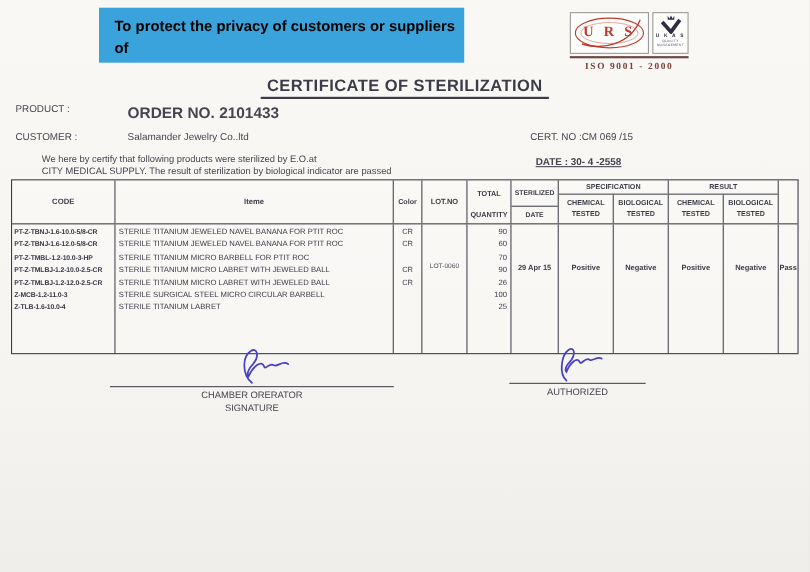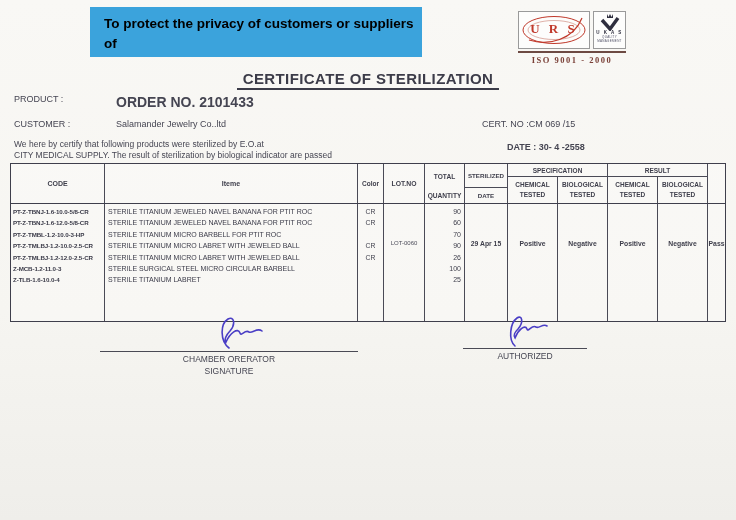--- a/index.html
+++ b/index.html
@@ -25,21 +25,21 @@
   .ukas-sub{font-size:3px;color:#55556a;letter-spacing:.3px;line-height:1.2;}
   .iso-label{margin-top:2px;font-size:8.5px;font-weight:bold;letter-spacing:1.5px;color:#7a4038;
              font-family:"Liberation Serif",serif;}
 
   
   .title{position:absolute;top:70px;left:0;width:100%;text-align:center;}
   .title span{font-size:15px;font-weight:bold;letter-spacing:.4px;color:#3c3c49;
               border-bottom:2px solid #3c3c49;padding:0 6px 1px;}
   .mtext{position:absolute;font-size:9px;color:#454552;white-space:nowrap;text-align:right;}
   .bold{font-weight:bold;}
-  .small{font-size:8.5px;}
+  .small{font-size:8.5px;margin-left:24px;}
 
   
   .ctable{position:absolute;left:10px;top:163px;width:716px;height:159px;
           border:1.5px solid #3f3f4c;box-sizing:border-box;display:flex;flex-direction:column;
           background:rgba(255,255,255,.25);}
   .thead{display:flex;height:39px;border-bottom:1.5px solid #3f3f4c;font-weight:bold;}
   .hc{border-right:1px solid #4a4a56;display:flex;align-items:center;justify-content:center;
       text-align:center;font-size:6.5px;box-sizing:border-box;flex-shrink:0;}
   .hc.code{width:94px;font-size:7px;}
   .hc.item{width:253px;font-size:7px;}
@@ -115,21 +115,21 @@
 
   <div class="title">
     <span>CERTIFICATE OF STERILIZATION</span>
   </div>
 
   <div class="mtext" style="left:14px;top:94px;">PRODUCT :</div>
   <div class="mtext bold" style="left:116px;top:94px;font-size:14px;">ORDER NO. 2101433</div>
   <div class="mtext" style="left:14px;top:119px;">CUSTOMER :</div>
   <div class="mtext" style="left:116px;top:119px;">Salamander Jewelry Co..ltd</div>
   <div class="mtext" style="left:482px;top:119px;">CERT. NO  :CM 069 /15</div>
-  <div class="mtext bold" style="left:507px;top:142px;">DATE  :  30- 4 -2558</div>
+  <div class="mtext bold" style="left:487px;top:142px;text-decoration:underline;">DATE  :  30- 4 -2558</div>
   <div class="mtext small" style="left:14px;top:139px;">We here by certify that following products were sterilized by E.O.at</div>
   <div class="mtext small" style="left:14px;top:150px;">CITY MEDICAL SUPPLY. The result of sterilization by biological indicator are passed</div>
 
   <div class="ctable">
     <div class="thead">
       <div class="hc code">CODE</div>
       <div class="hc item">Iteme</div>
       <div class="hc color">Color</div>
       <div class="hc lot">LOT.NO</div>
       <div class="hc total">

